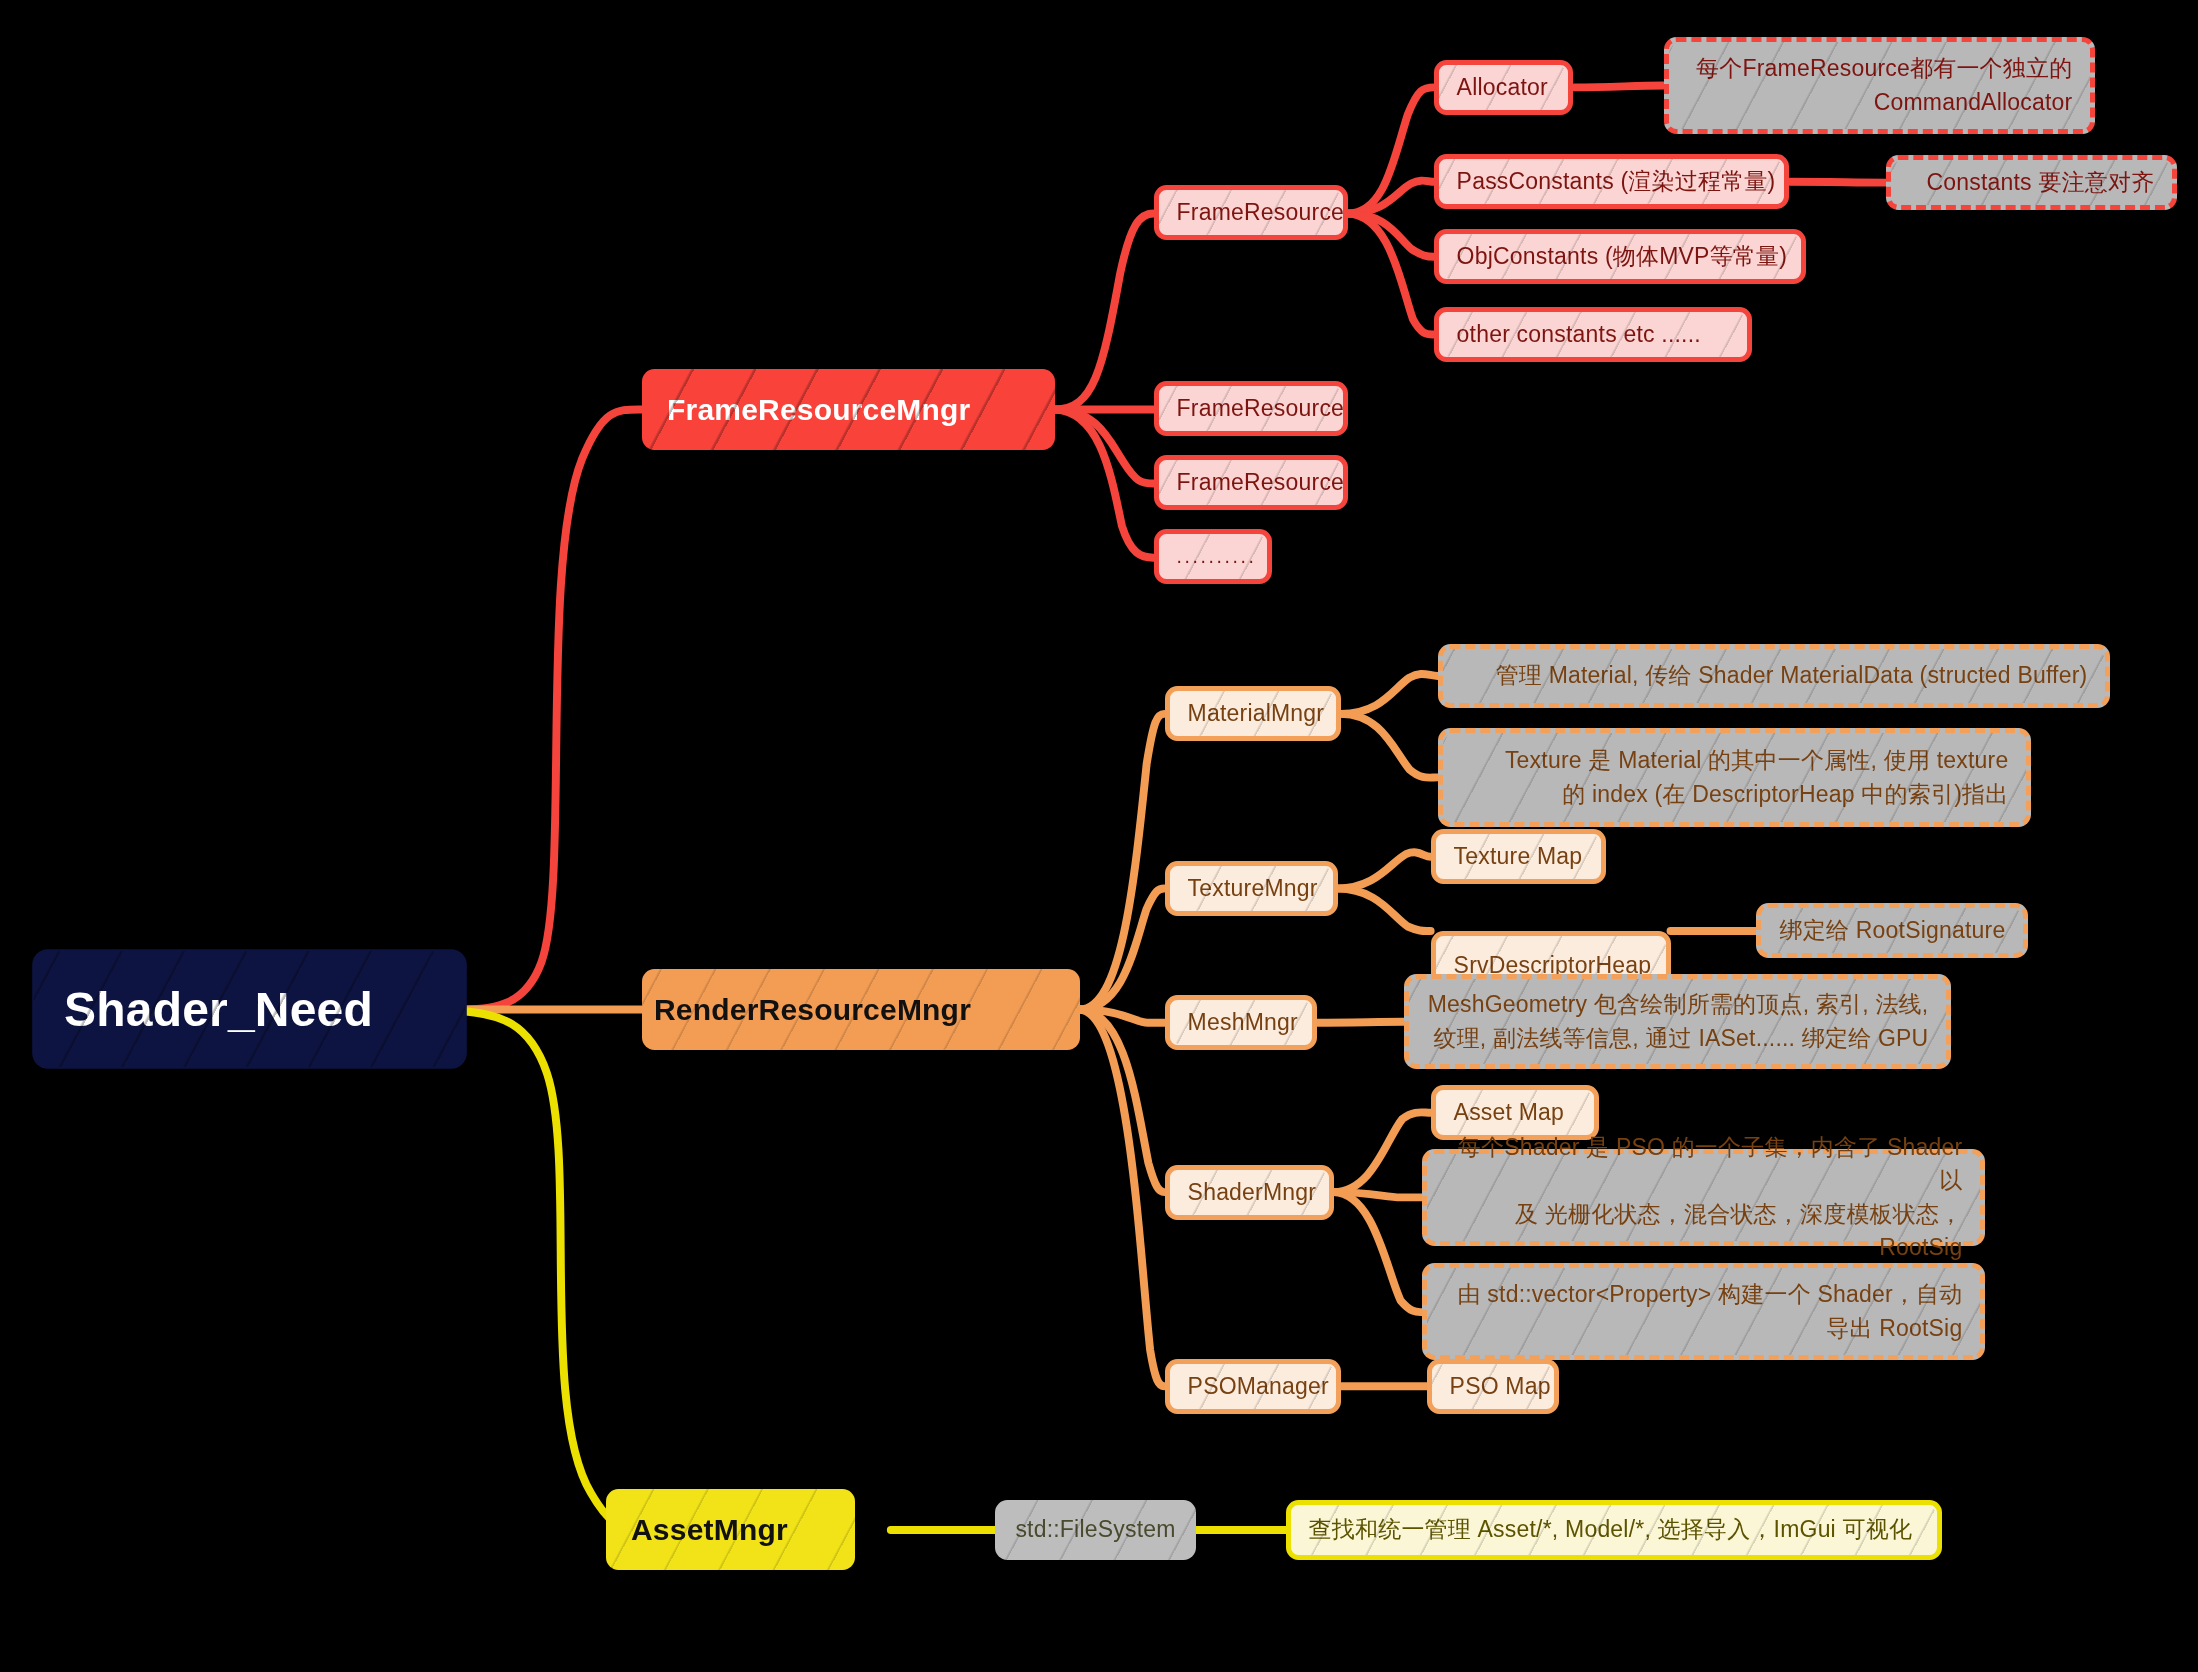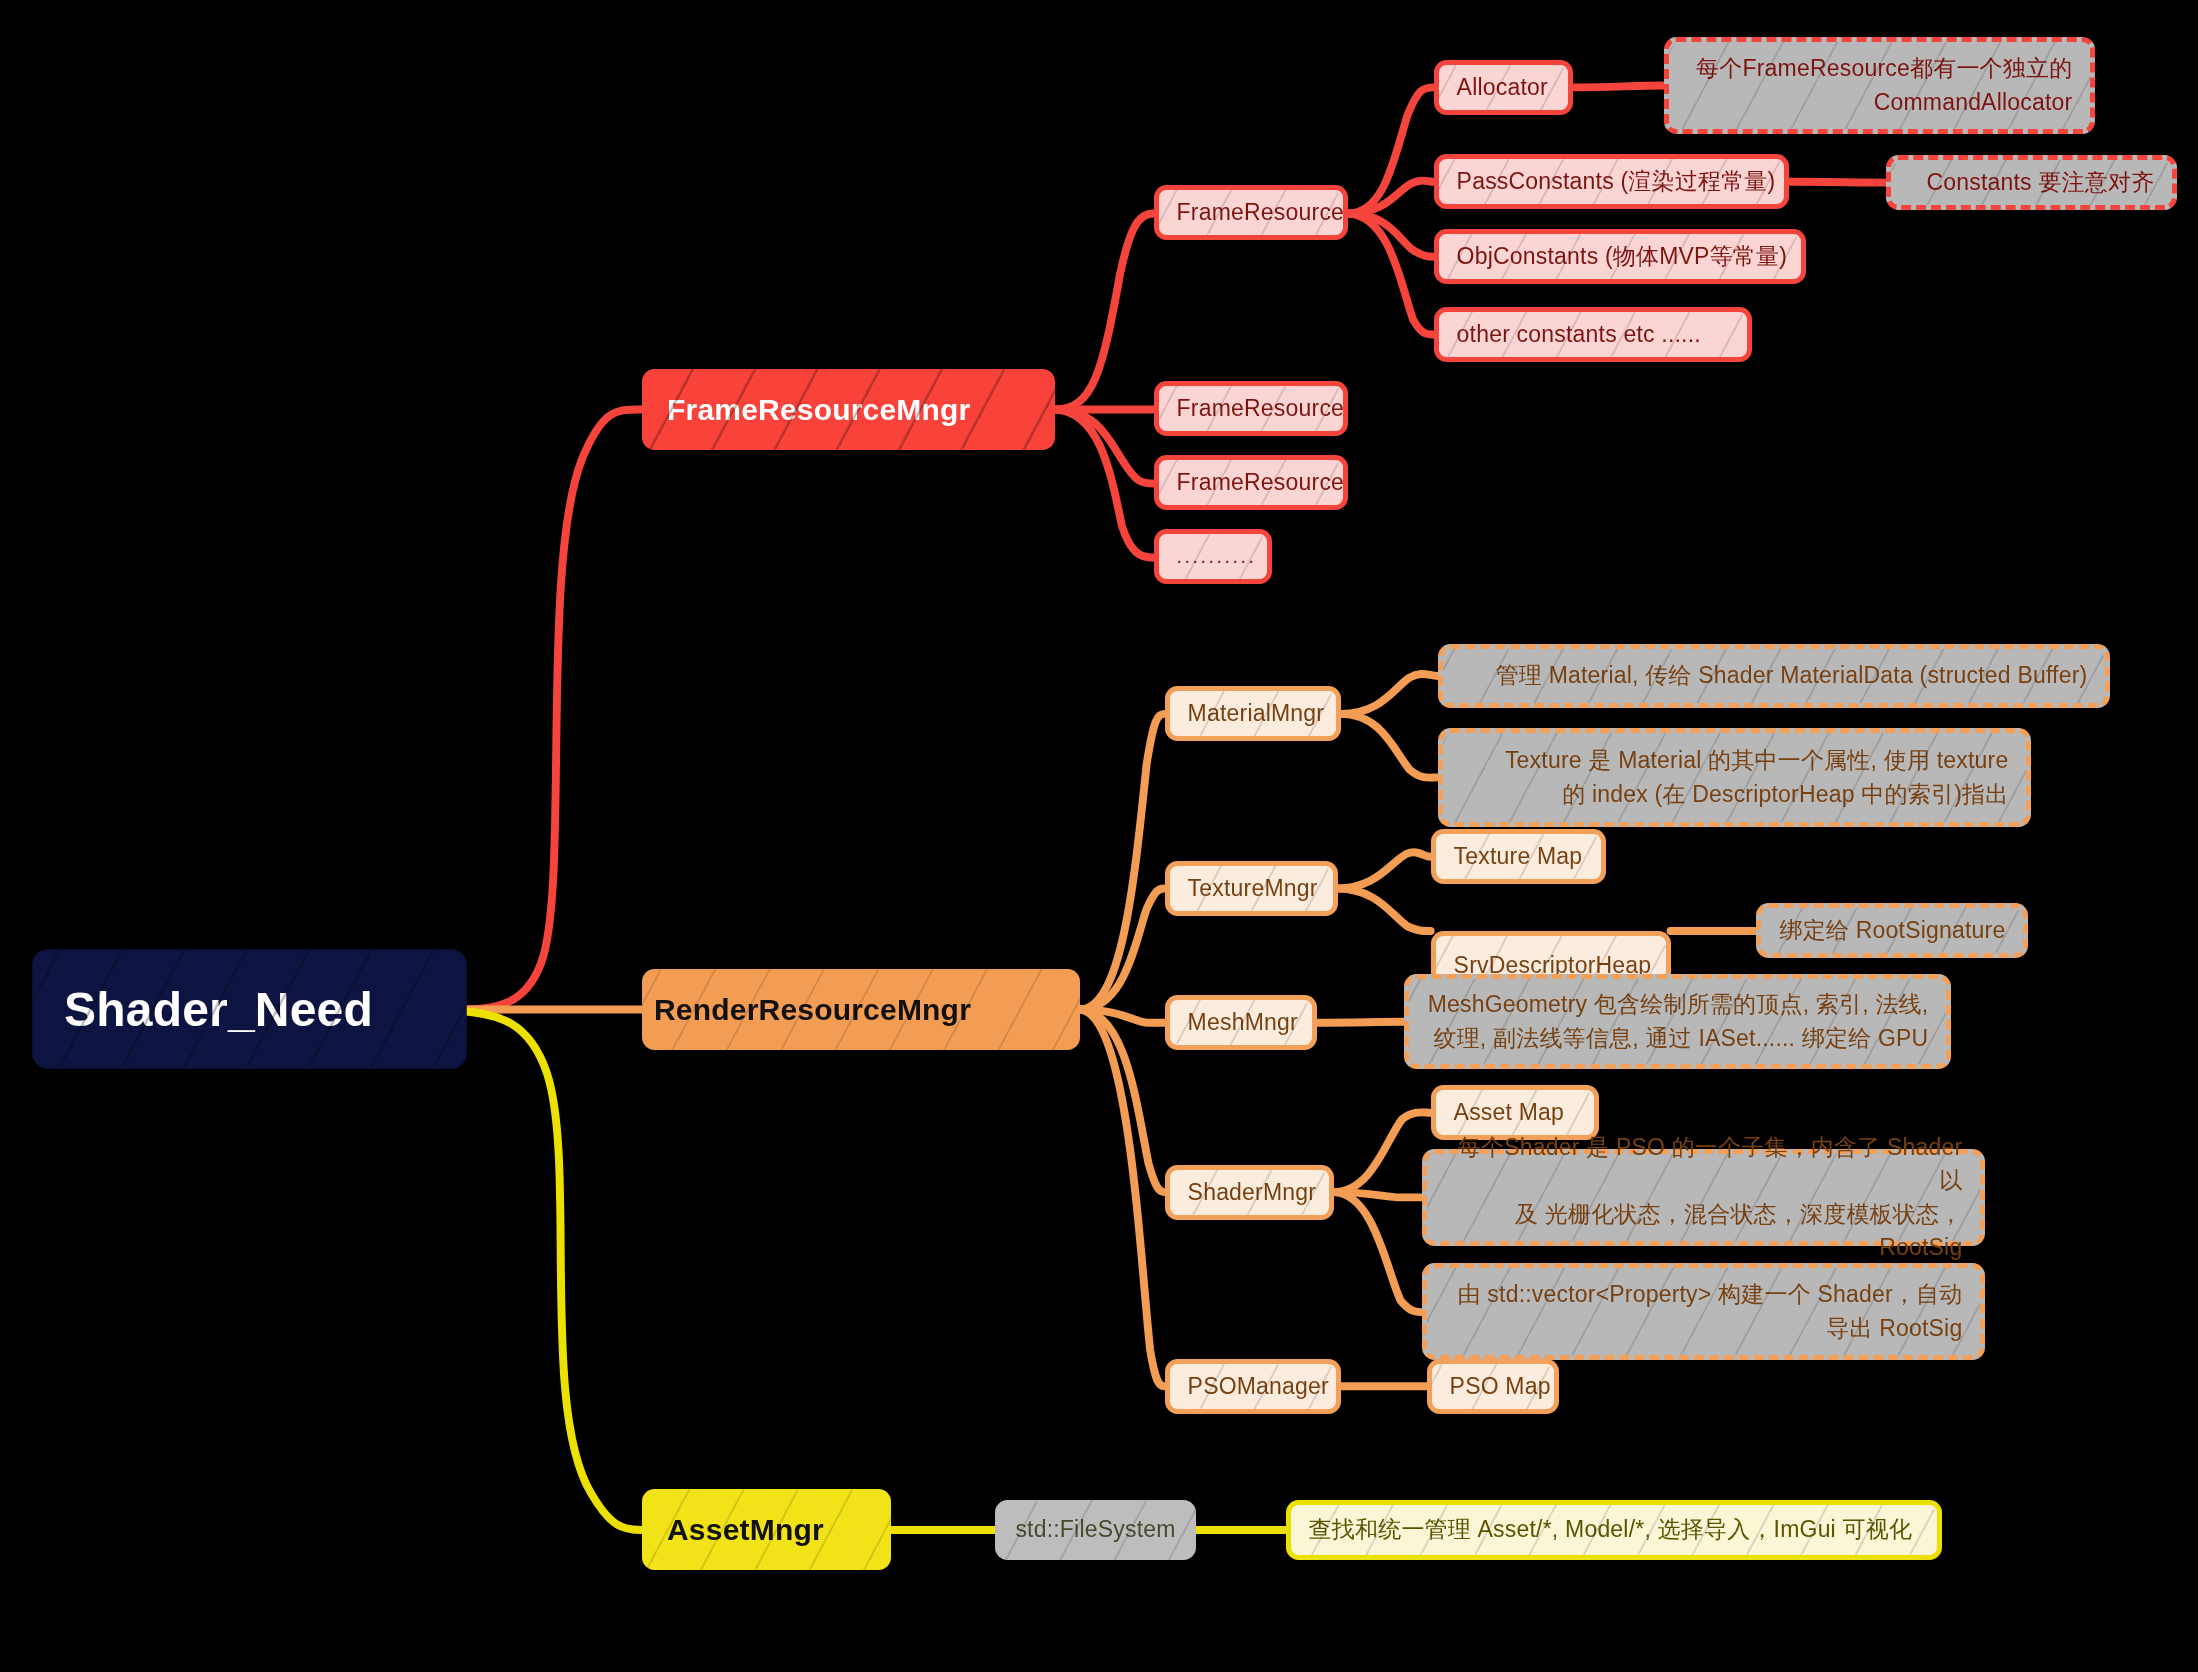--- a/index.html
+++ b/index.html
@@ -292,21 +292,21 @@
   <div class="node leaf orange" style="left:1165px;top:1359px;width:176px;height:55px;">
     <span class="hatch"></span>
     <span class="txt">PSOManager</span>
   </div>
 
   <div class="node leaf orange" style="left:1427px;top:1359px;width:132px;height:55px;">
     <span class="hatch"></span>
     <span class="txt">PSO Map</span>
   </div>
 
-  <div class="node branch yellow" style="left:642px;top:1489px;width:249px;height:81px;">
+  <div class="node branch yellow" style="left:606px;top:1489px;width:249px;height:81px;">
     <span class="hatch"></span>
     <span class="txt">AssetMngr</span>
   </div>
 
   <div class="node leaf greyfill" style="left:995px;top:1500px;width:201px;height:60px;border-width:0;background:#bdbdbd;color:#4a4a2e;justify-content:center;">
     <span class="hatch"></span>
     <span class="txt" style="text-align:center;">std::FileSystem</span>
   </div>
 
   <div class="node leaf yellowfill" style="left:1286px;top:1500px;width:656px;height:60px;">

